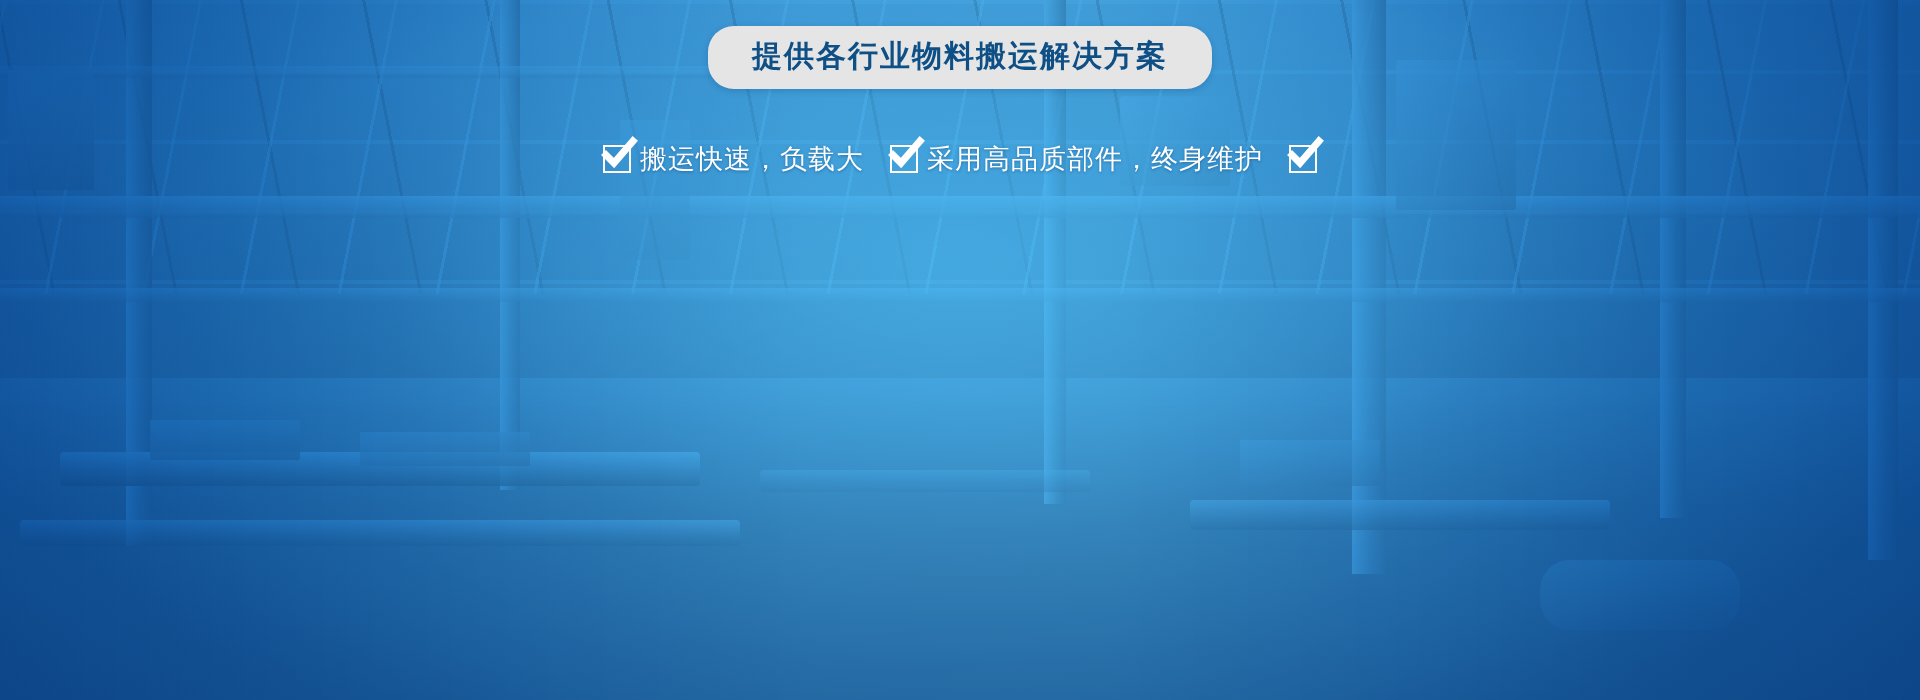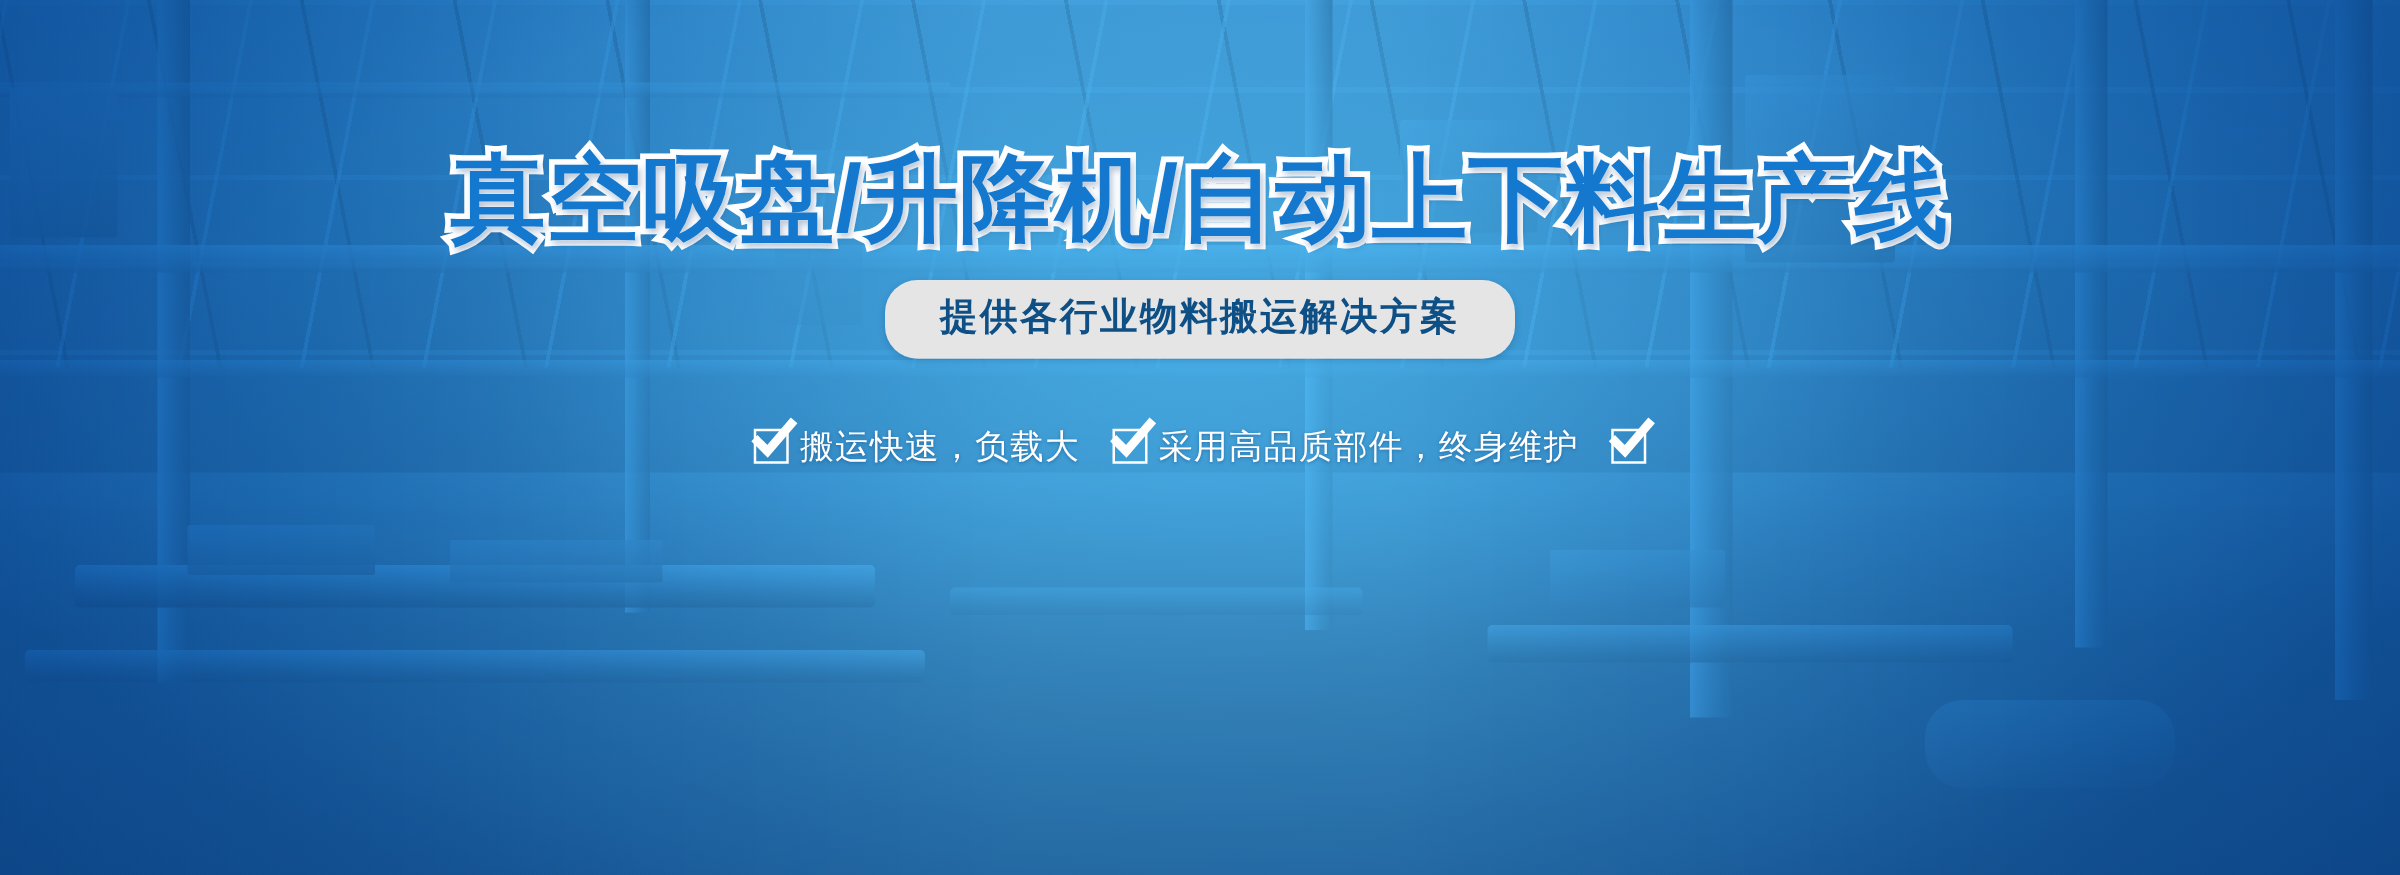--- a/index.html
+++ b/index.html
@@ -224,21 +224,20 @@
 
     <div class="vgrad"></div>
   </div>
 
   <div class="wash"></div>
   <div class="wash2"></div>
   <div class="vignette"></div>
 
   <div class="content">
 
-    <div class="headline">真空吸盘/升降机/自动上下料生产线</div>
 
     <div class="badge">提供各行业物料搬运解决方案</div>
 
     <div class="bullets">
 
       <div class="bullet">
         <span class="tick">
           <svg viewBox="0 0 34 34" aria-hidden="true">
             <path d="M4 17 L12 25 L31 3" fill="none" stroke="#ffffff" stroke-width="7" stroke-linecap="square" stroke-linejoin="miter"></path>
           </svg>

